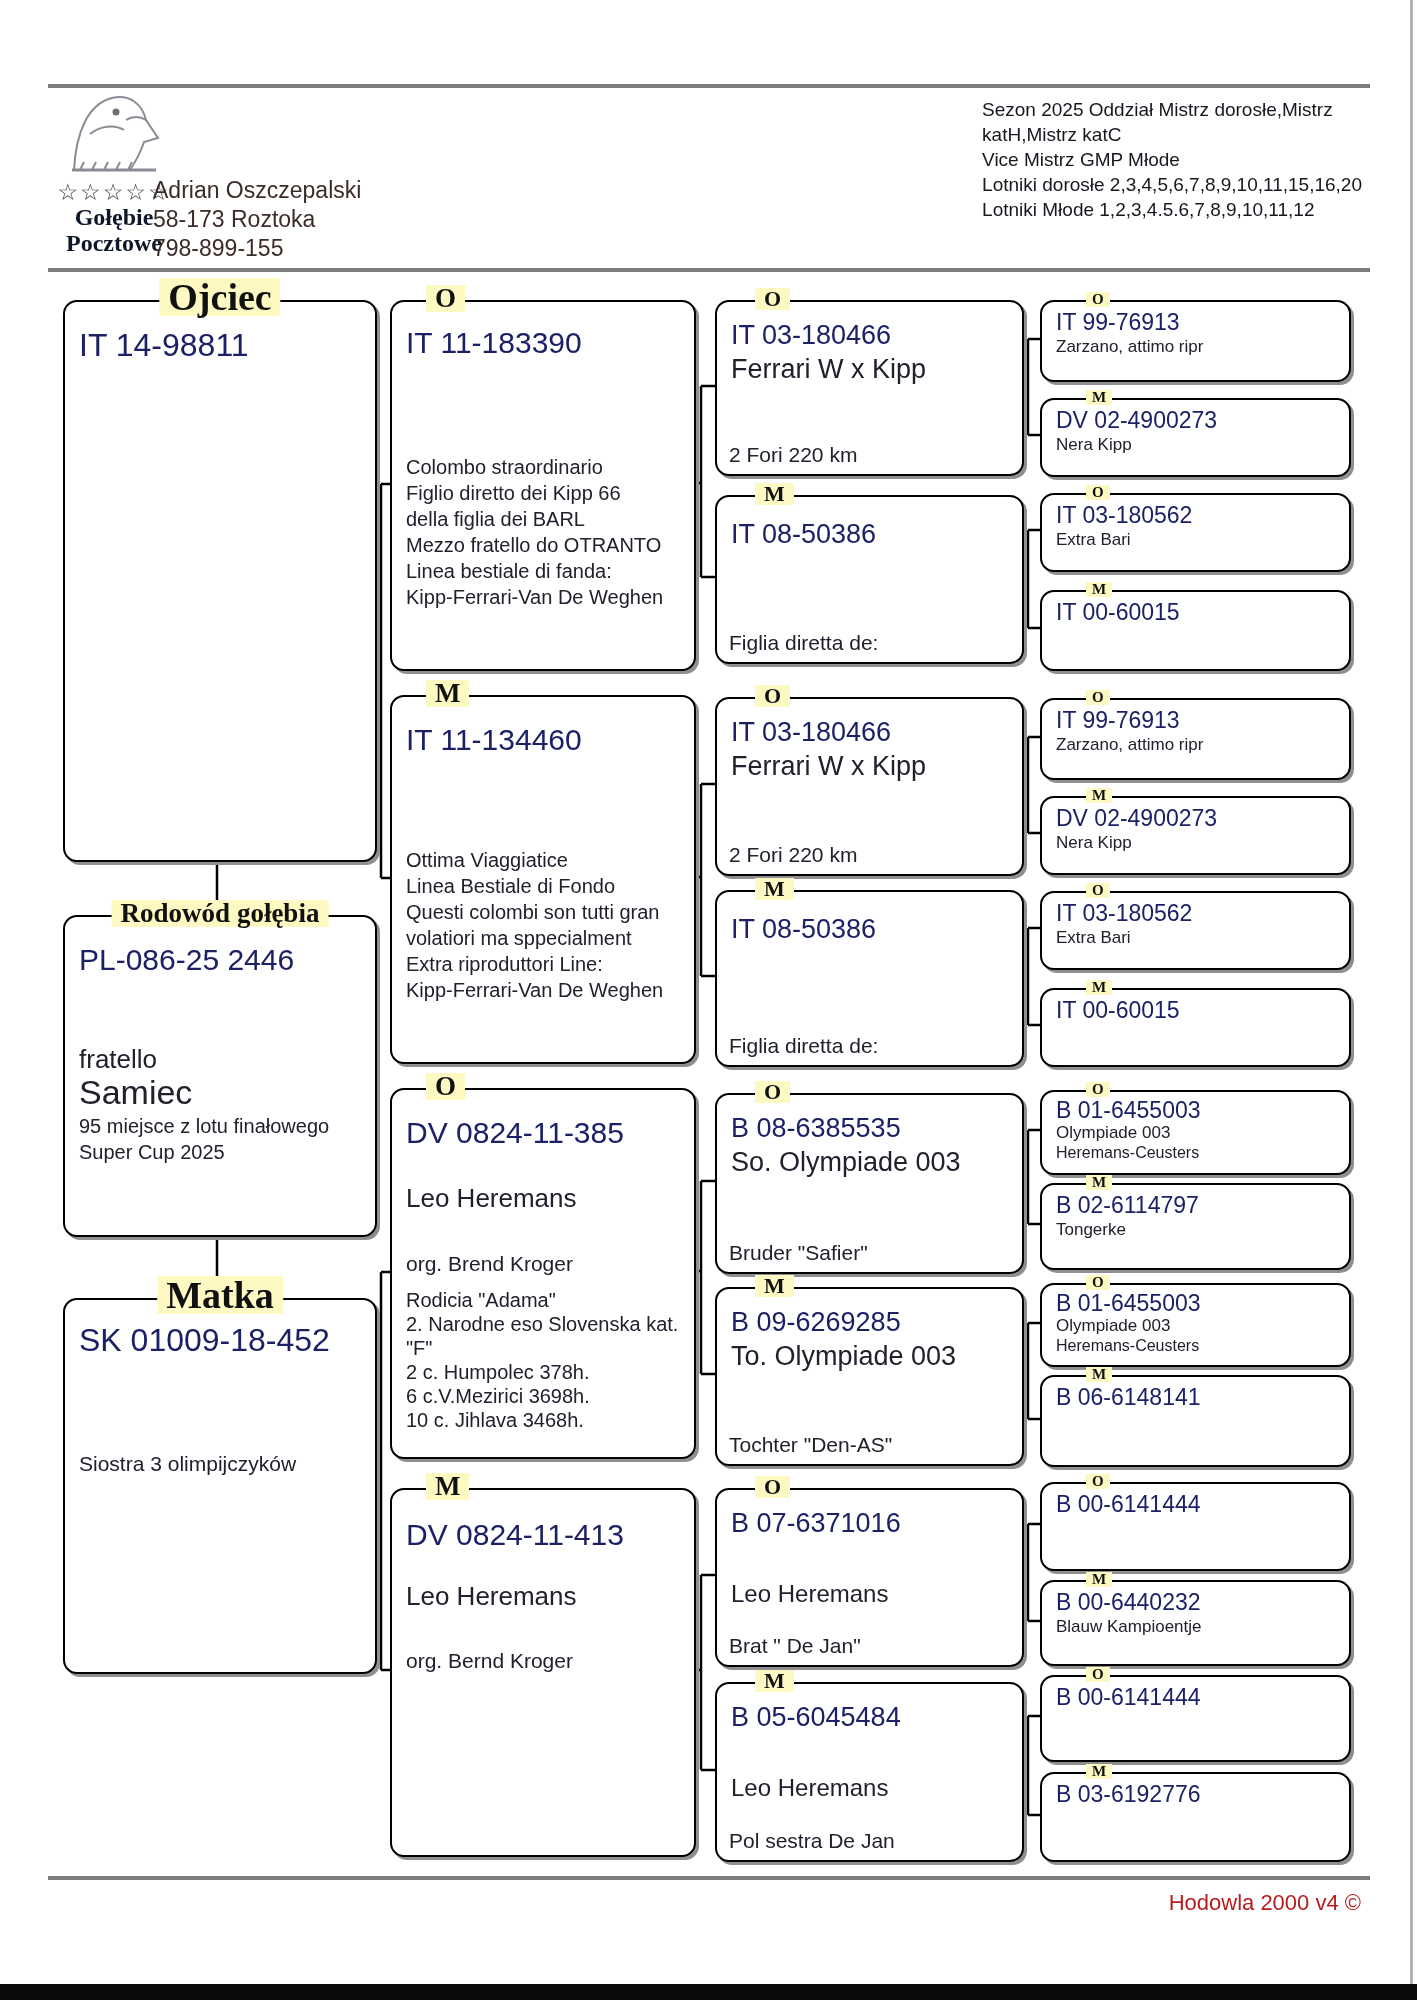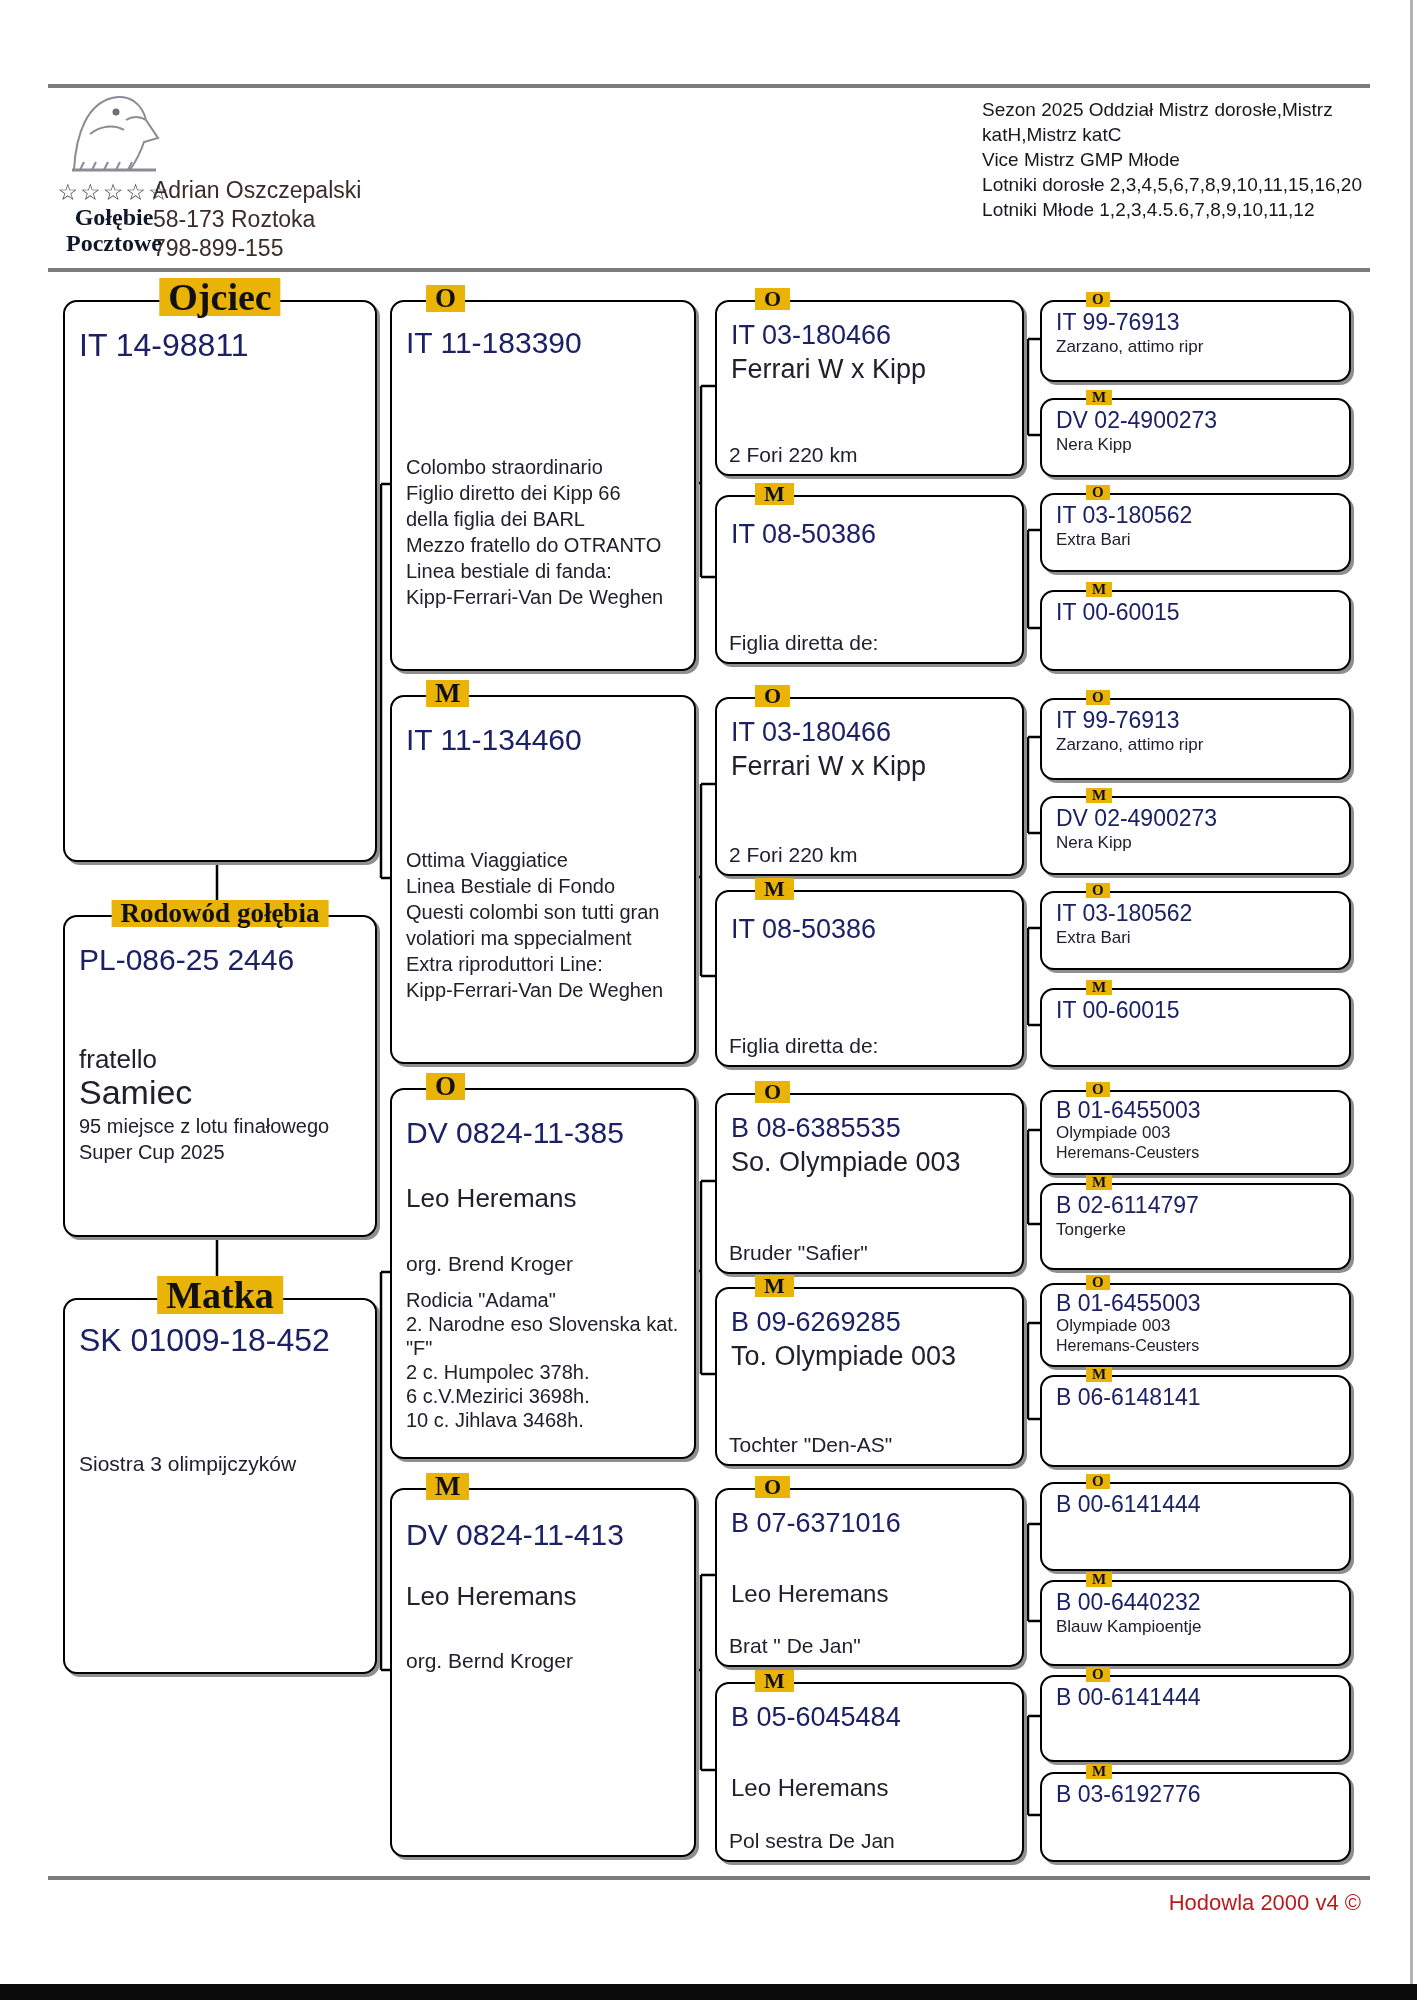--- a/index.html
+++ b/index.html
@@ -6,21 +6,21 @@
   #page{position:relative;width:1417px;height:2000px;background:#ffffff;overflow:hidden;
         font-family:"Liberation Sans",sans-serif;}
   .rule{position:absolute;background:#7d7d7d;height:4px;}
   
   .pbox{position:absolute;background:#fff;border:2.5px solid #000;border-radius:14px;
         box-shadow:3px 3px 0 #8f8f8f;}
   .c1{left:63px;width:310px;}
   .c2{left:390px;width:302px;}
   .c3{left:715px;width:305px;}
   .c4{left:1040px;width:307px;}
-  .ptitle{position:absolute;background:#eab308;padding:0 9px;font-family:"Liberation Serif",serif;
+  .ptitle{position:absolute;background:#fef9c3;padding:0 9px;font-family:"Liberation Serif",serif;
         font-weight:bold;color:#111;line-height:1;white-space:nowrap;}
   .t-big{font-size:38px;top:-24px;left:50%;transform:translateX(-50%);}
   .t-mid{font-size:27px;top:-17px;left:50%;transform:translateX(-50%);}
   .t-c2{font-size:27px;top:-17px;left:34px;}
   .t-c3{font-size:22px;top:-14px;left:38px;}
   .t-c4{font-size:15px;top:-10px;left:44px;padding:0 6px;}
   .ring{position:absolute;left:14px;right:6px;color:#1c2166;line-height:1.15;white-space:nowrap;}
   .txt{position:absolute;left:14px;right:6px;color:#20212d;line-height:1.3;}
   .bot{position:absolute;left:12px;bottom:7px;color:#20212d;font-size:21px;white-space:nowrap;}
   .desc{font-size:20px;line-height:26px;}

